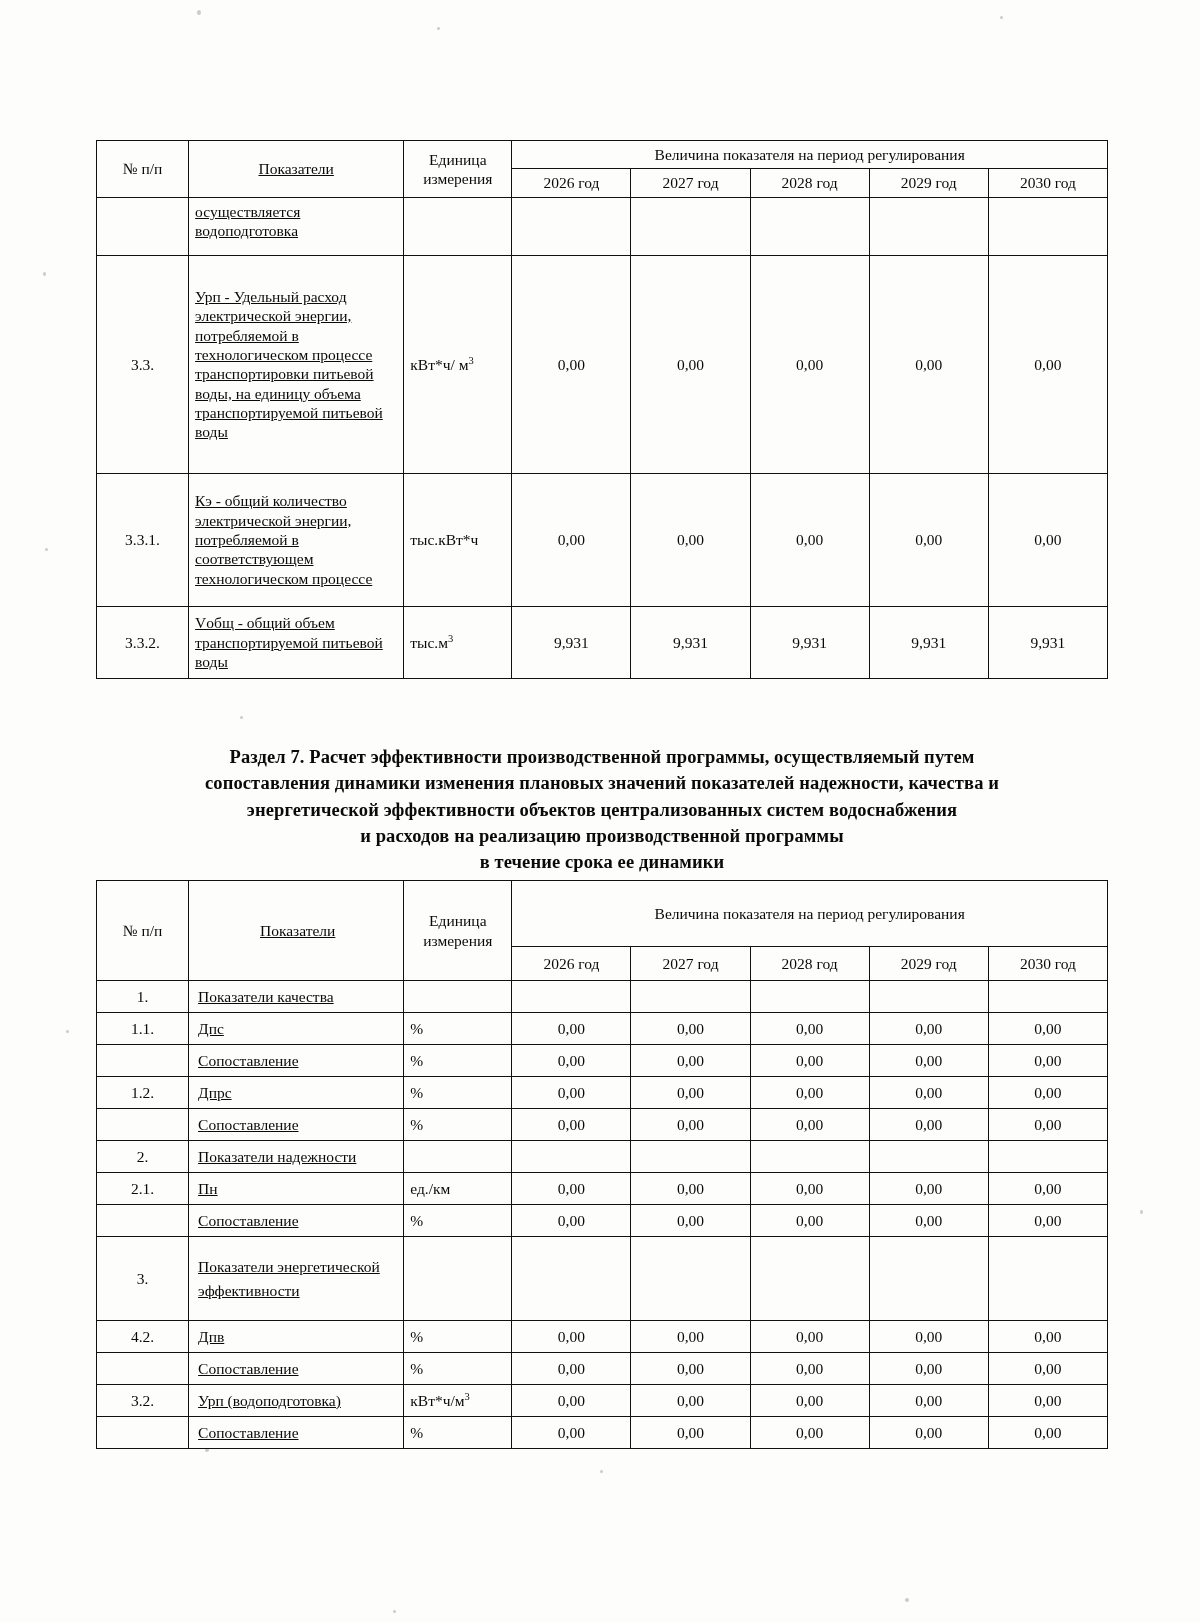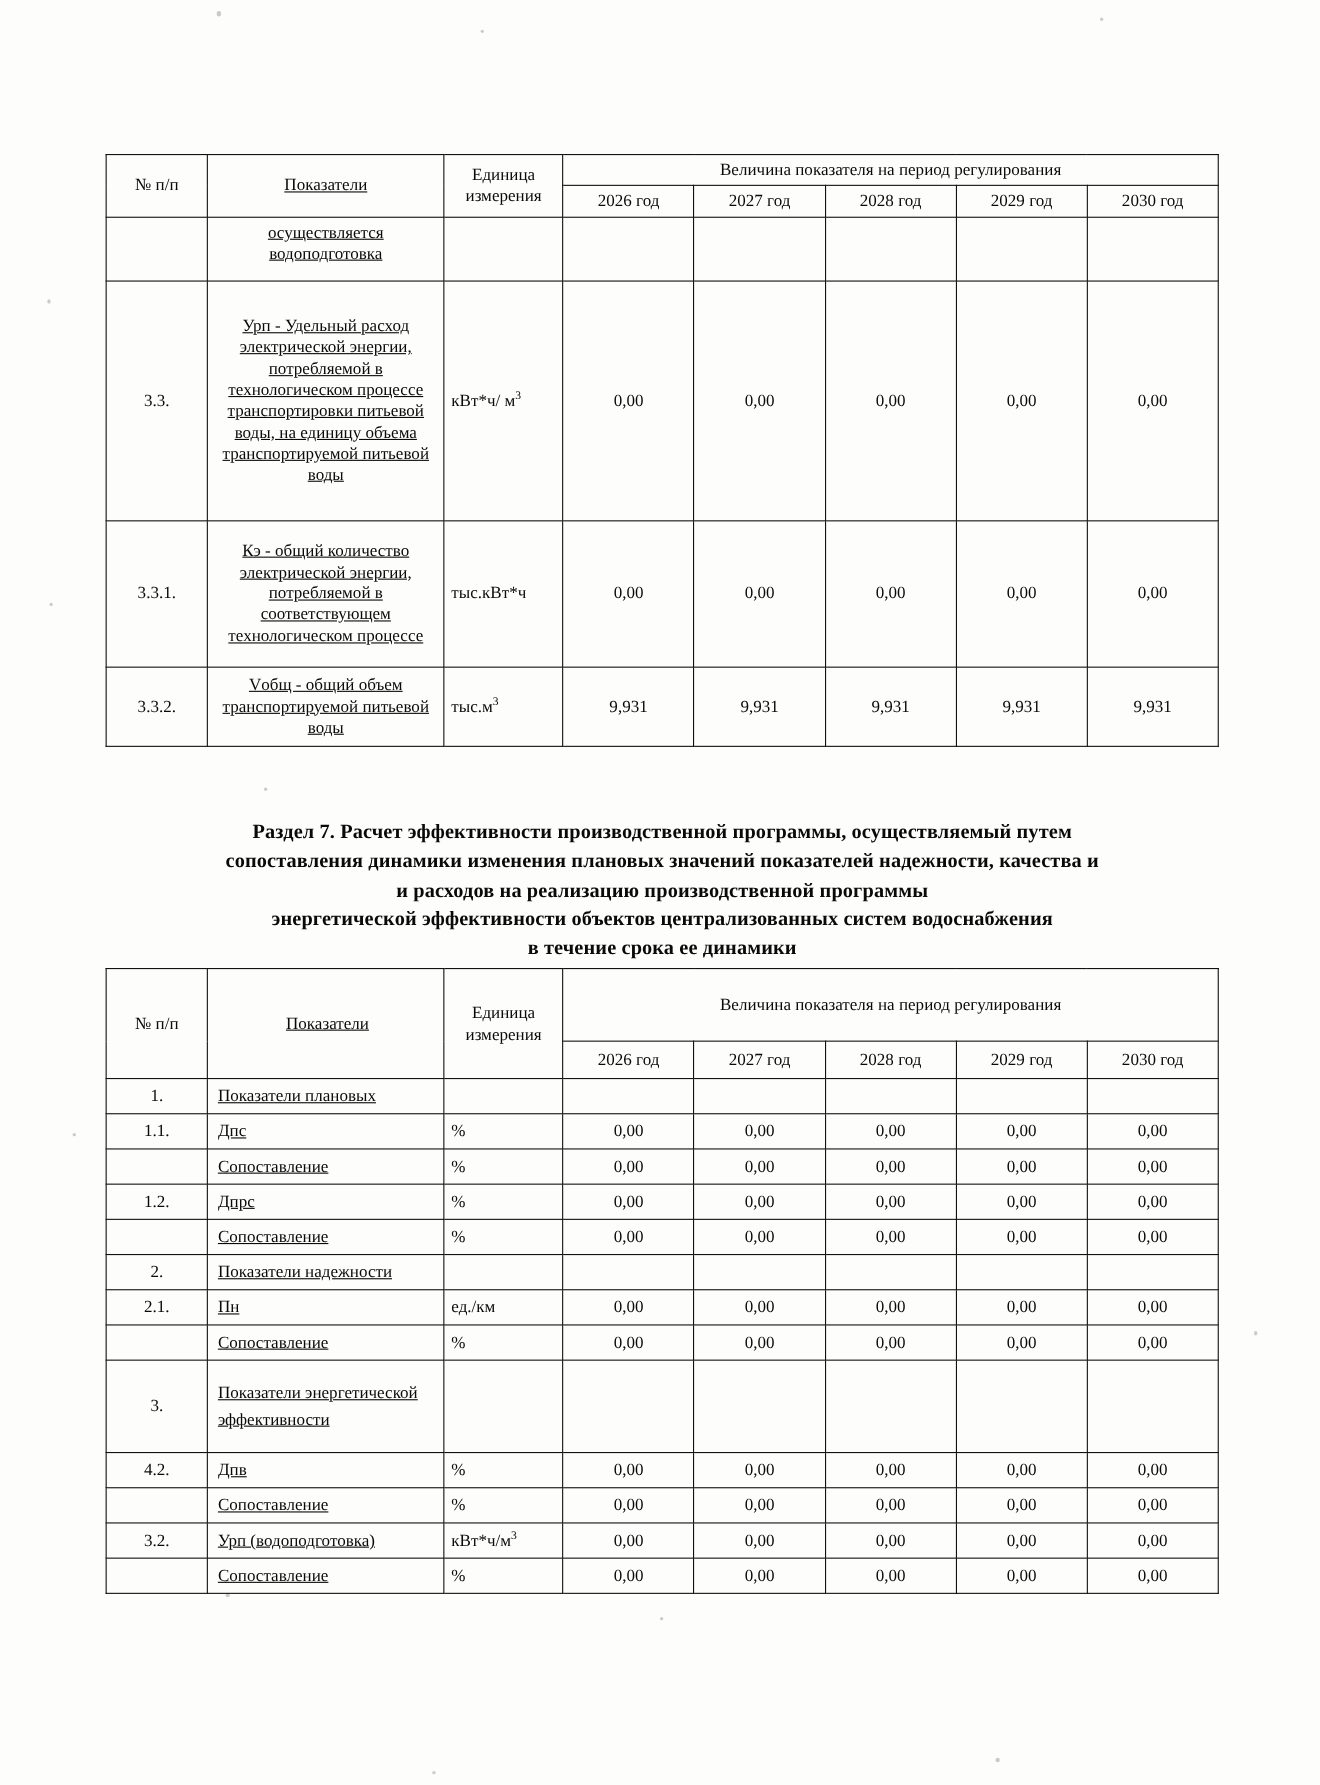--- a/index.html
+++ b/index.html
@@ -44,21 +44,21 @@
     line-height: 1.25;
   }
   .c-num   { width: 92px;  text-align: center; margin-top: 12px; }
   .c-name  { width: 215px; text-align: left; padding-left: 10px; text-decoration: underline; }
   .c-unit  { width: 108px; text-align: left; }
   .c-year  { width: 119px; text-align: center; }
 
   .hdr { text-align: center; vertical-align: middle; }
   .hdr-span { text-align: center; }
 
-  .tall-desc { text-align: center; padding-left: 10px; line-height: 1.45; }
+  .tall-desc { text-align: left; padding-left: 10px; line-height: 1.45; }
   sup { font-size: 0.68em; vertical-align: super; line-height: 0; }
 
   
   #table1-wrap { position: absolute; left: 96px; top: 140px; }
   
   #section-title {
     position: absolute;
     left: 96px;
     top: 744px;
     width: 1012px;
@@ -169,22 +169,22 @@
           <td class="c-year">9,931</td>
           <td class="c-year">9,931</td>
         </tr>
       </tbody>
     </table>
   </div>
 
   <div id="section-title">
     <span class="ln">Раздел 7.  Расчет эффективности производственной программы, осуществляемый путем</span>
     <span class="ln">сопоставления динамики изменения плановых значений показателей надежности, качества и</span>
+    <span class="ln">энергетической эффективности объектов централизованных систем водоснабжения</span>
     <span class="ln">и расходов на реализацию производственной программы</span>
-    <span class="ln">энергетической эффективности объектов централизованных систем водоснабжения</span>
     <span class="ln">в течение срока ее динамики</span>
   </div>
 
   <div id="table2-wrap">
     <table class="doc t2">
       <colgroup>
         <col class="c-num">
           <col class="c-name">
           <col class="c-unit">
         <col class="c-year">
@@ -207,21 +207,21 @@
           <td class="c-year hdr">2026 год</td>
           <td class="c-year hdr">2027 год</td>
           <td class="c-year hdr">2028 год</td>
           <td class="c-year hdr">2029 год</td>
           <td class="c-year hdr">2030 год</td>
         </tr>
       </thead>
       <tbody id="t2-body">
           <tr style="height: 32px;">
             <td class="c-num">1.</td>
-            <td class="c-name">Показатели плановых</td>
+            <td class="c-name">Показатели качества</td>
             <td class="c-unit"><span></span><sup></sup></td>
             <td class="c-year"></td>
             <td class="c-year"></td>
             <td class="c-year"></td>
             <td class="c-year"></td>
             <td class="c-year"></td>
           </tr>
           <tr style="height: 32px;">
             <td class="c-num">1.1.</td>
             <td class="c-name">Дпс</td>

